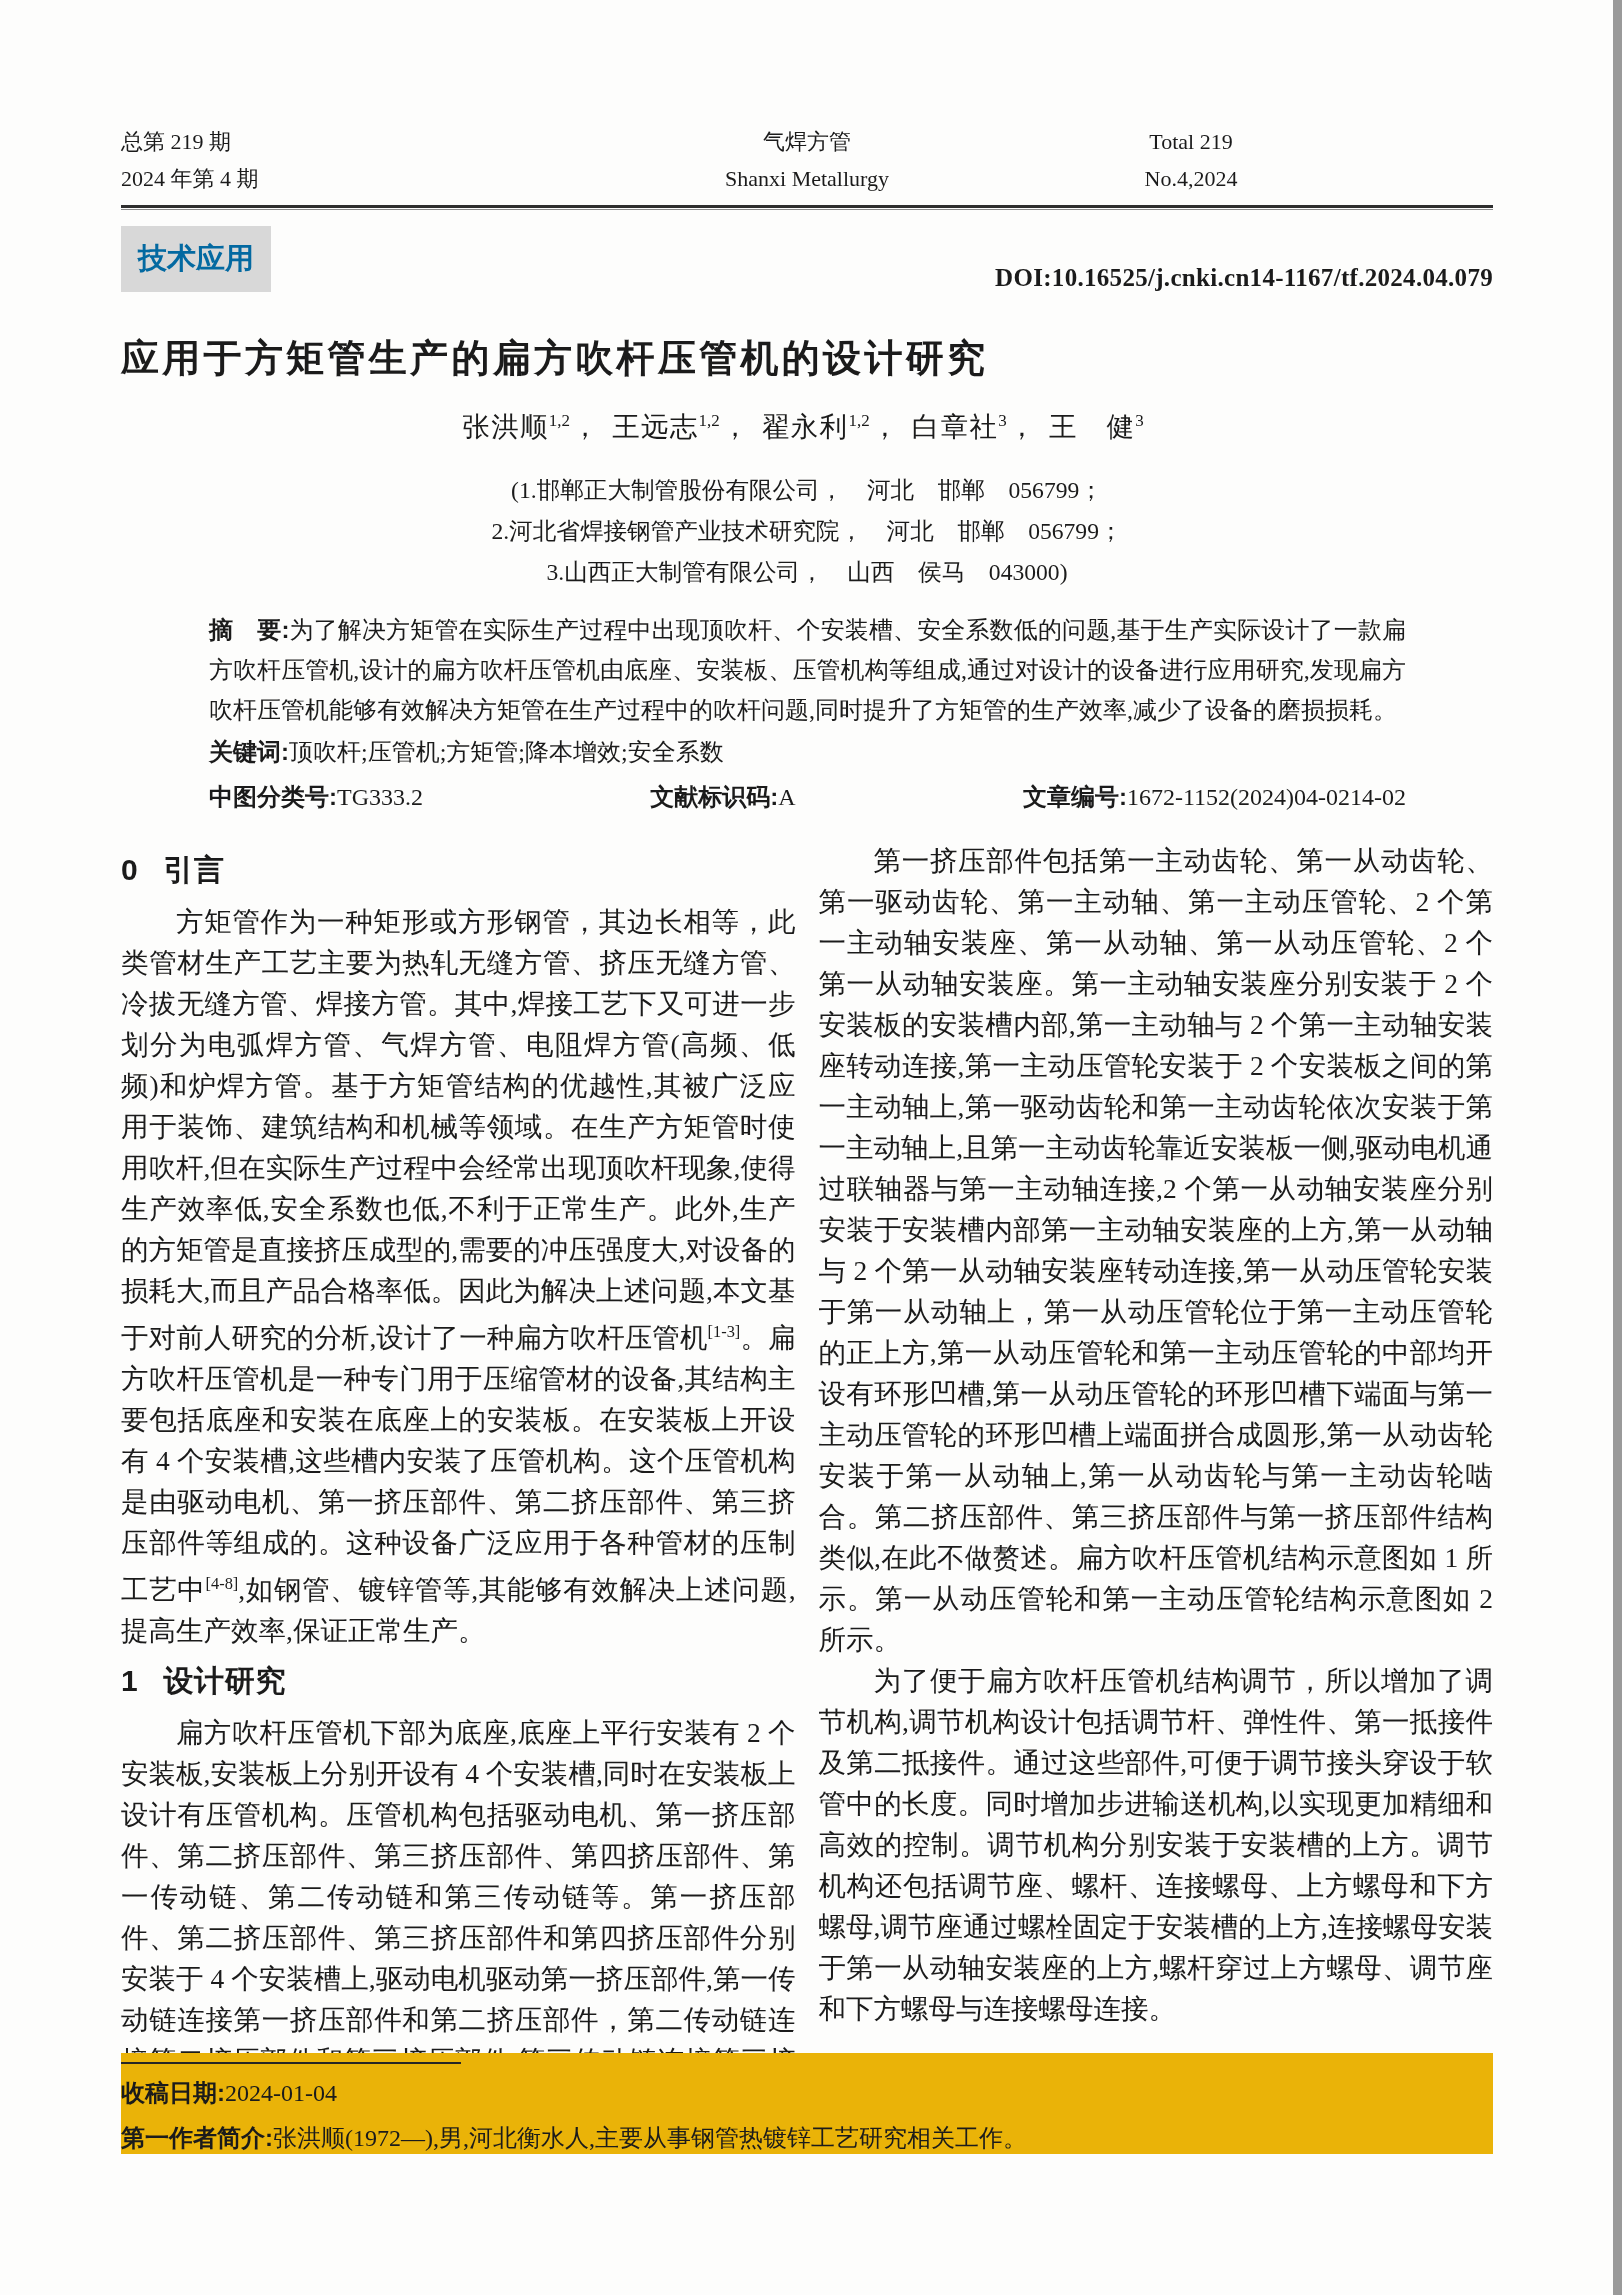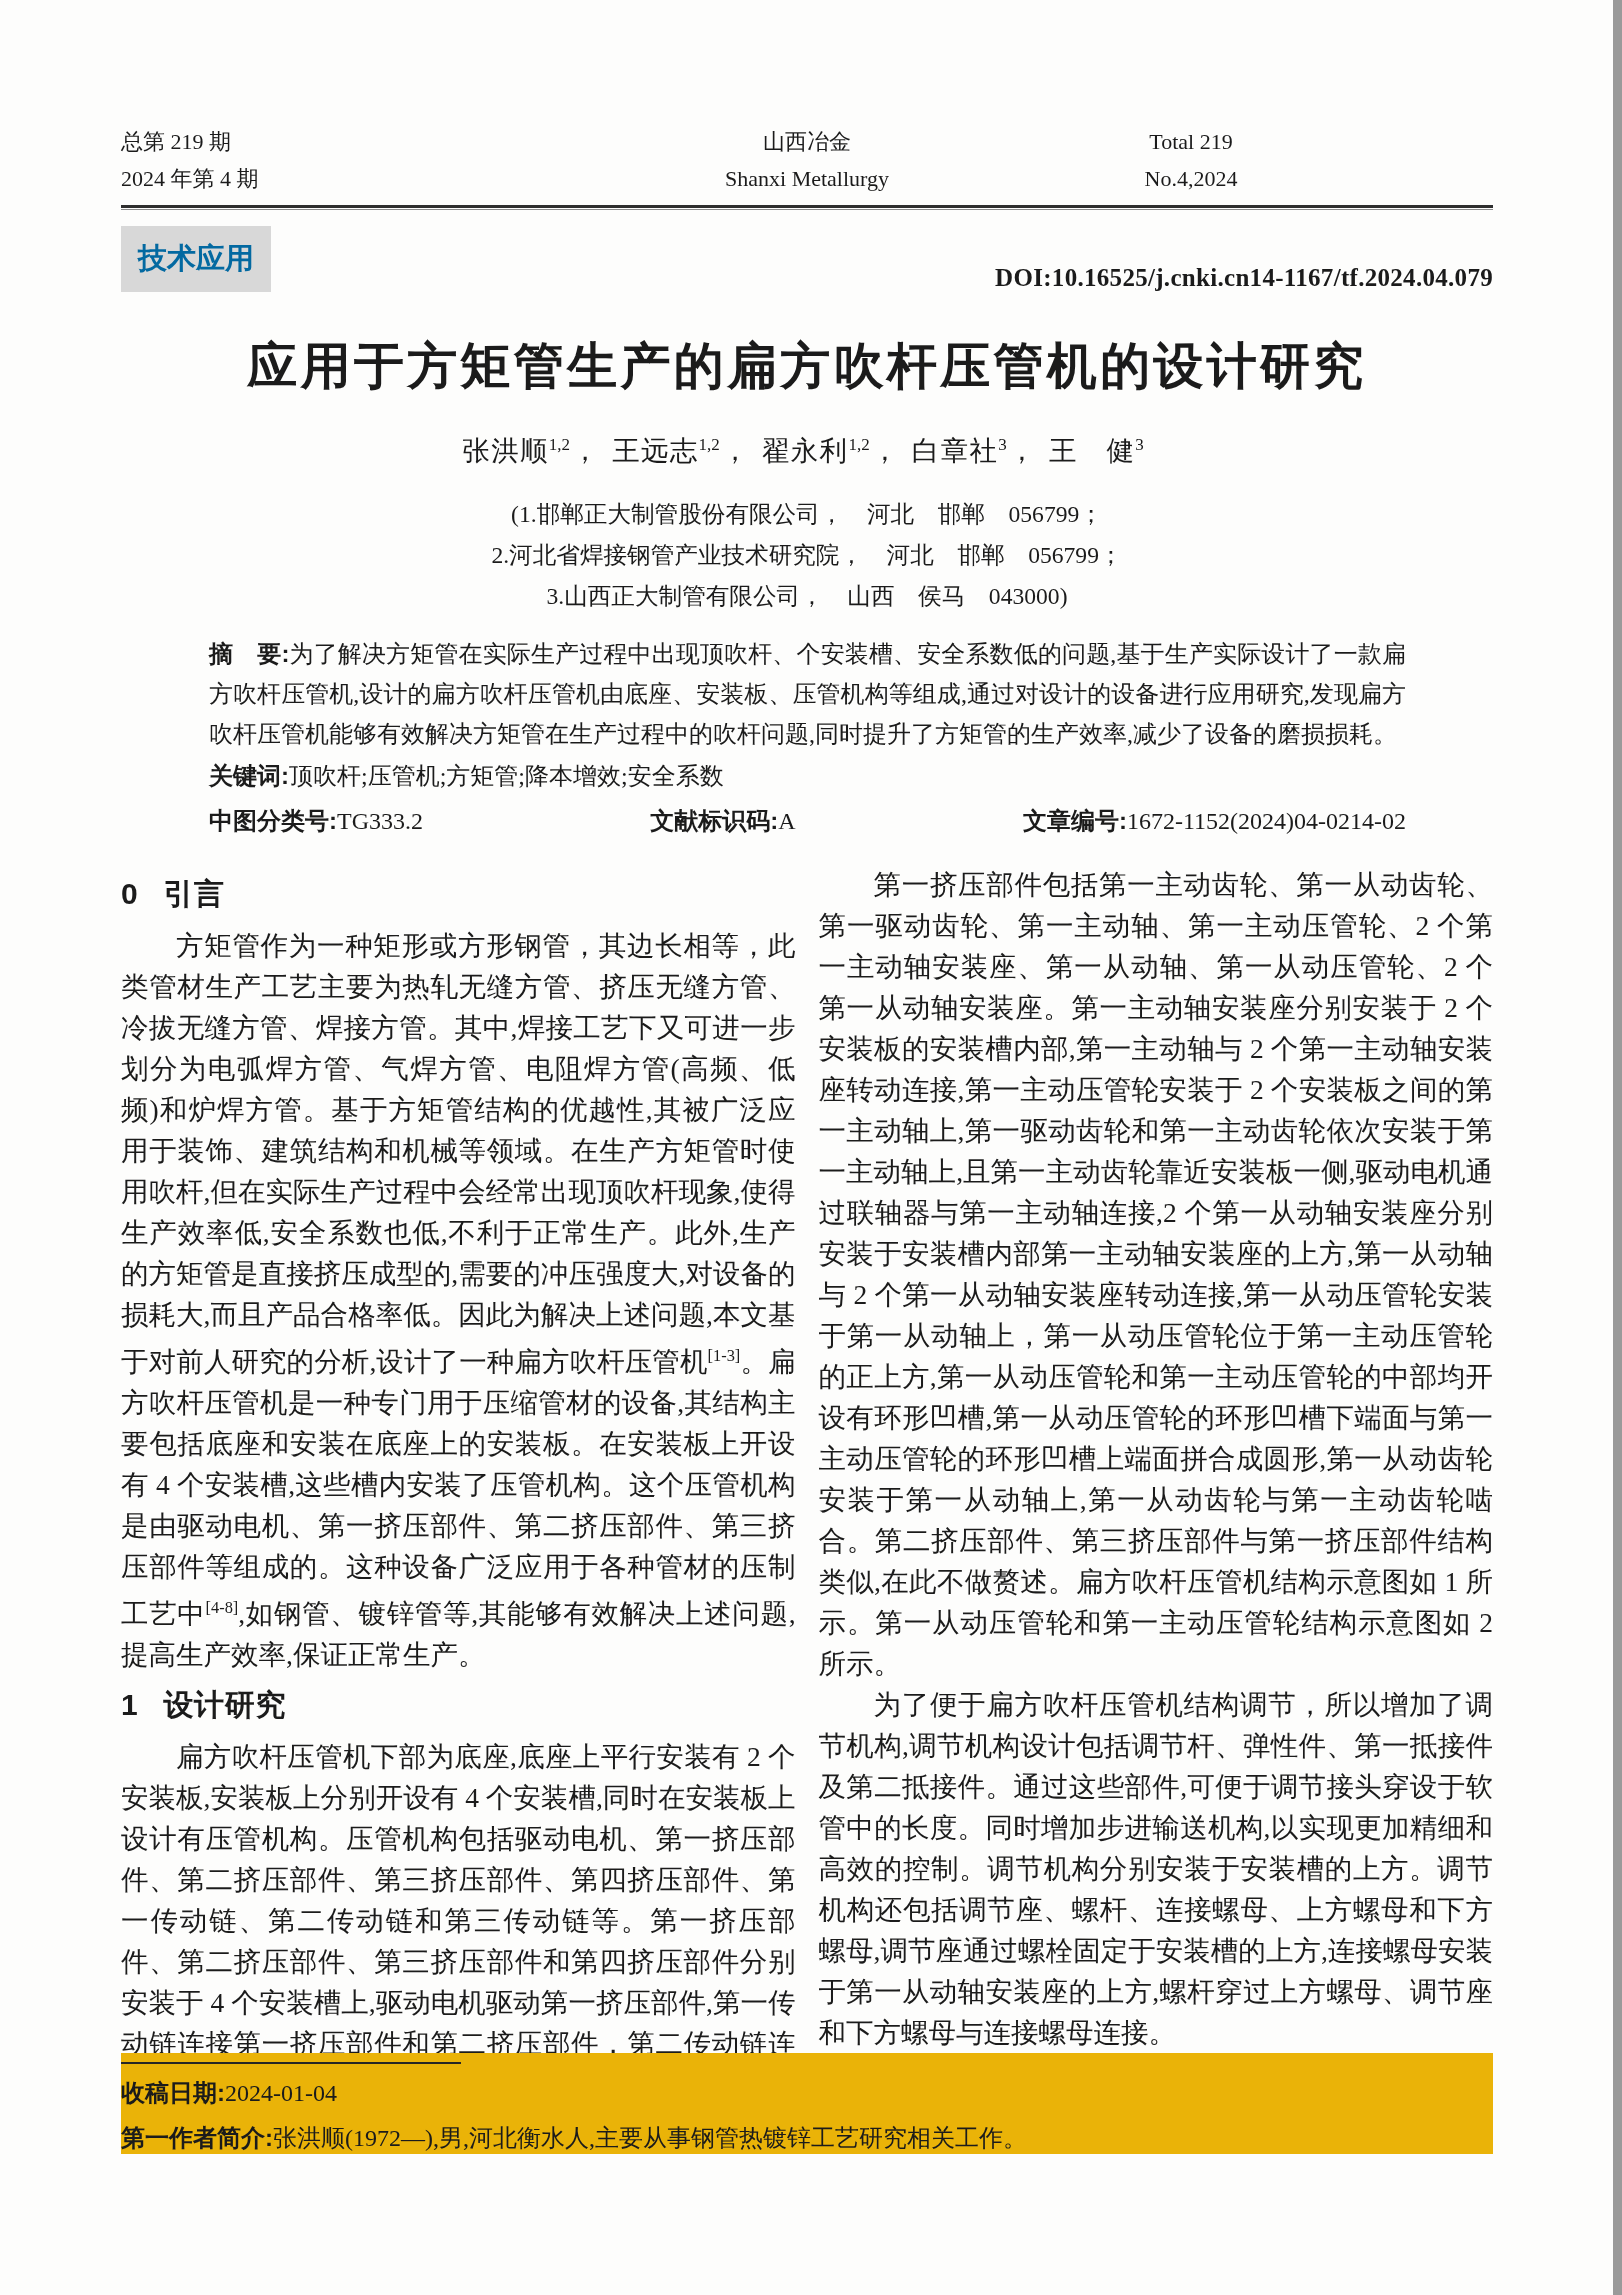--- a/index.html
+++ b/index.html
@@ -23,23 +23,23 @@
   .badge-row{display:flex;justify-content:space-between;align-items:flex-end;margin-top:15.7px;min-height:63px;}
   .badge{
     background:#d8d8d8;
     font-family:"Liberation Sans", sans-serif;
     font-weight:bold;font-size:29px;
     padding:13px 17px;color:#0369a1;
   }
   .doi{font-weight:bold;font-size:25px;letter-spacing:0.3px;}
   
   .title{
-    margin-top:41px;text-align:center;
+    margin-top:41px;text-align:left;
     font-family:"Liberation Sans", sans-serif;
-    font-weight:bold;font-size:50px;letter-spacing:3.3px;
+    font-weight:bold;font-size:38px;letter-spacing:3.3px;
   }
   .authors{margin-top:19px;text-align:center;font-size:27.5px;}
   .author-name{letter-spacing:1.3px;}
   .authors sup{font-size:17px;}
   .author-sep{margin:0 6.5px 0 1.3px;}
   .affiliations{margin-top:25px;text-align:center;font-size:23.6px;line-height:41px;}
   
   .abstract-block{margin:17px 87px 0 88px;}
   .ab-par{font-size:24px;line-height:40px;text-align:justify;margin:0;}
   .bold-label{font-family:"Liberation Sans", sans-serif;font-weight:bold;}
@@ -74,21 +74,21 @@
 <body>
 
 <div class="page">
 
   <div class="journal-header">
     <div class="jh-left">
       <div>总第 219 期</div>
       <div>2024 年第 4 期</div>
     </div>
     <div class="jh-center">
-      <div>山西冶金</div>
+      <div>气焊方管</div>
       <div>Shanxi  Metallurgy</div>
     </div>
     <div class="jh-right">
       <div>Total 219</div>
       <div>No.4,2024</div>
     </div>
   </div>
   <div class="header-rule"></div>
 
   <div class="badge-row">

